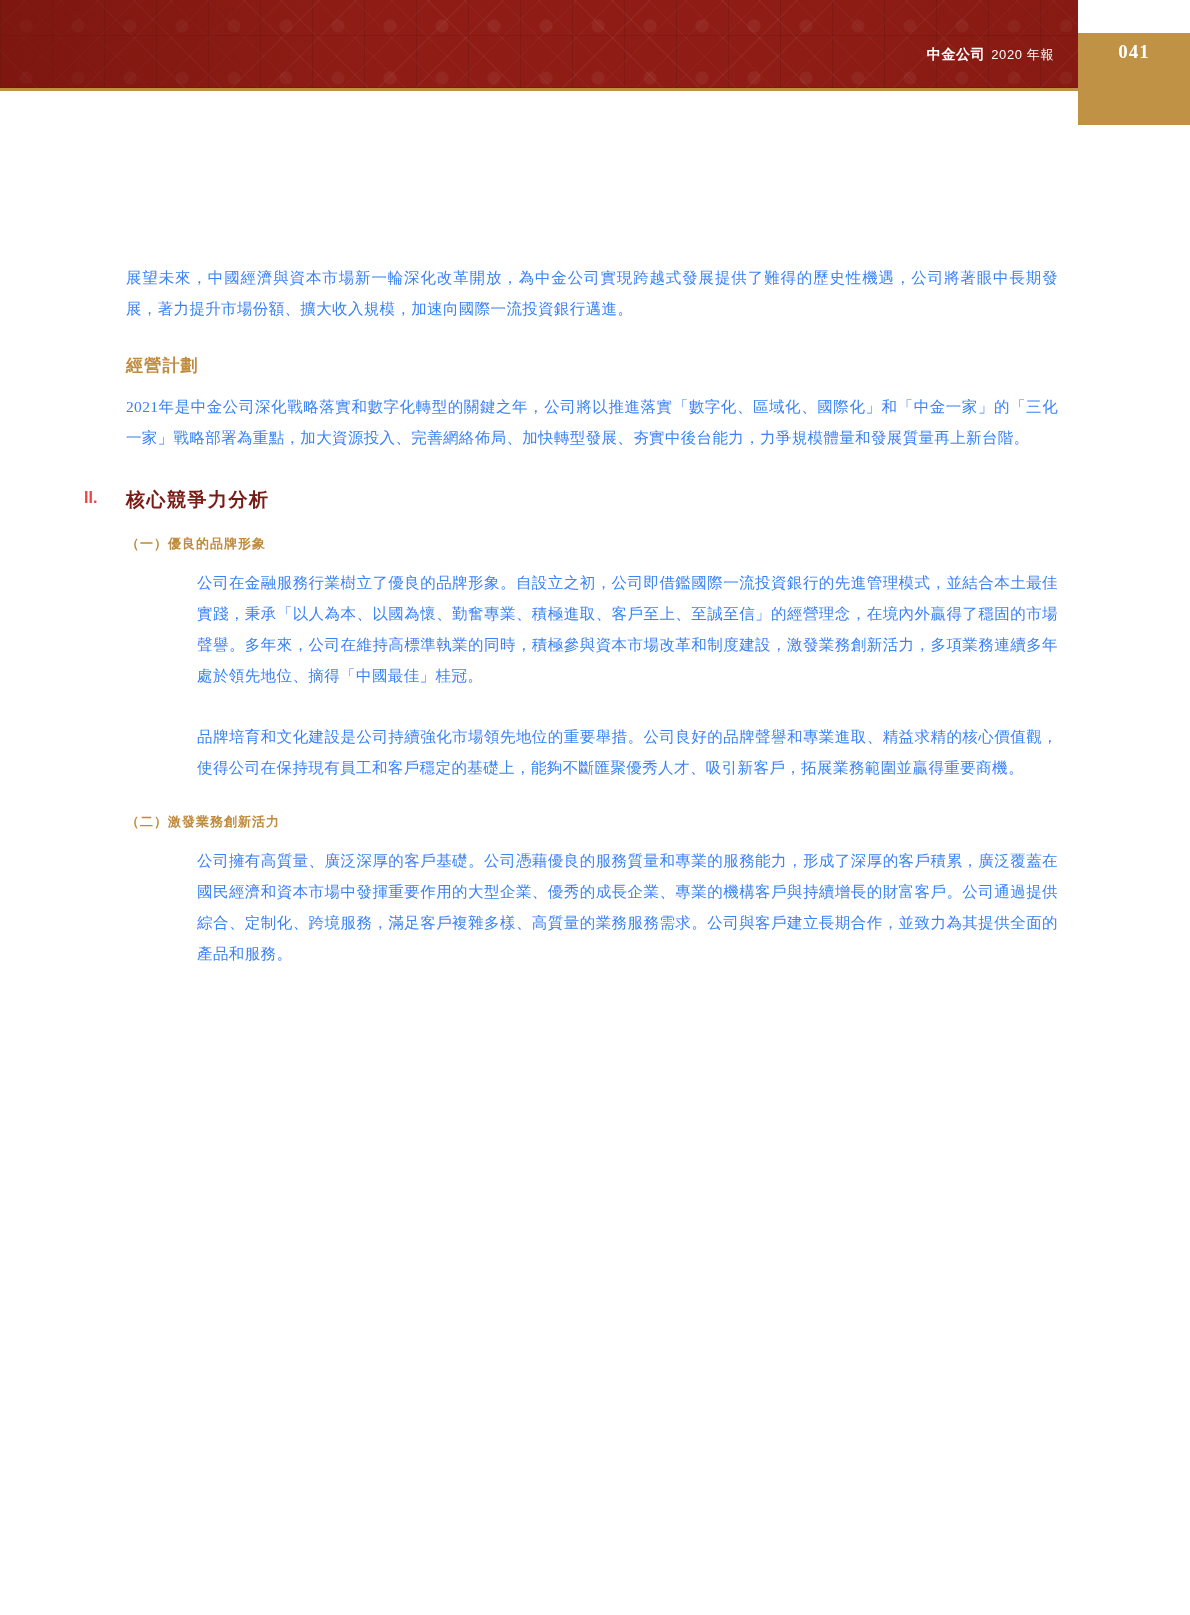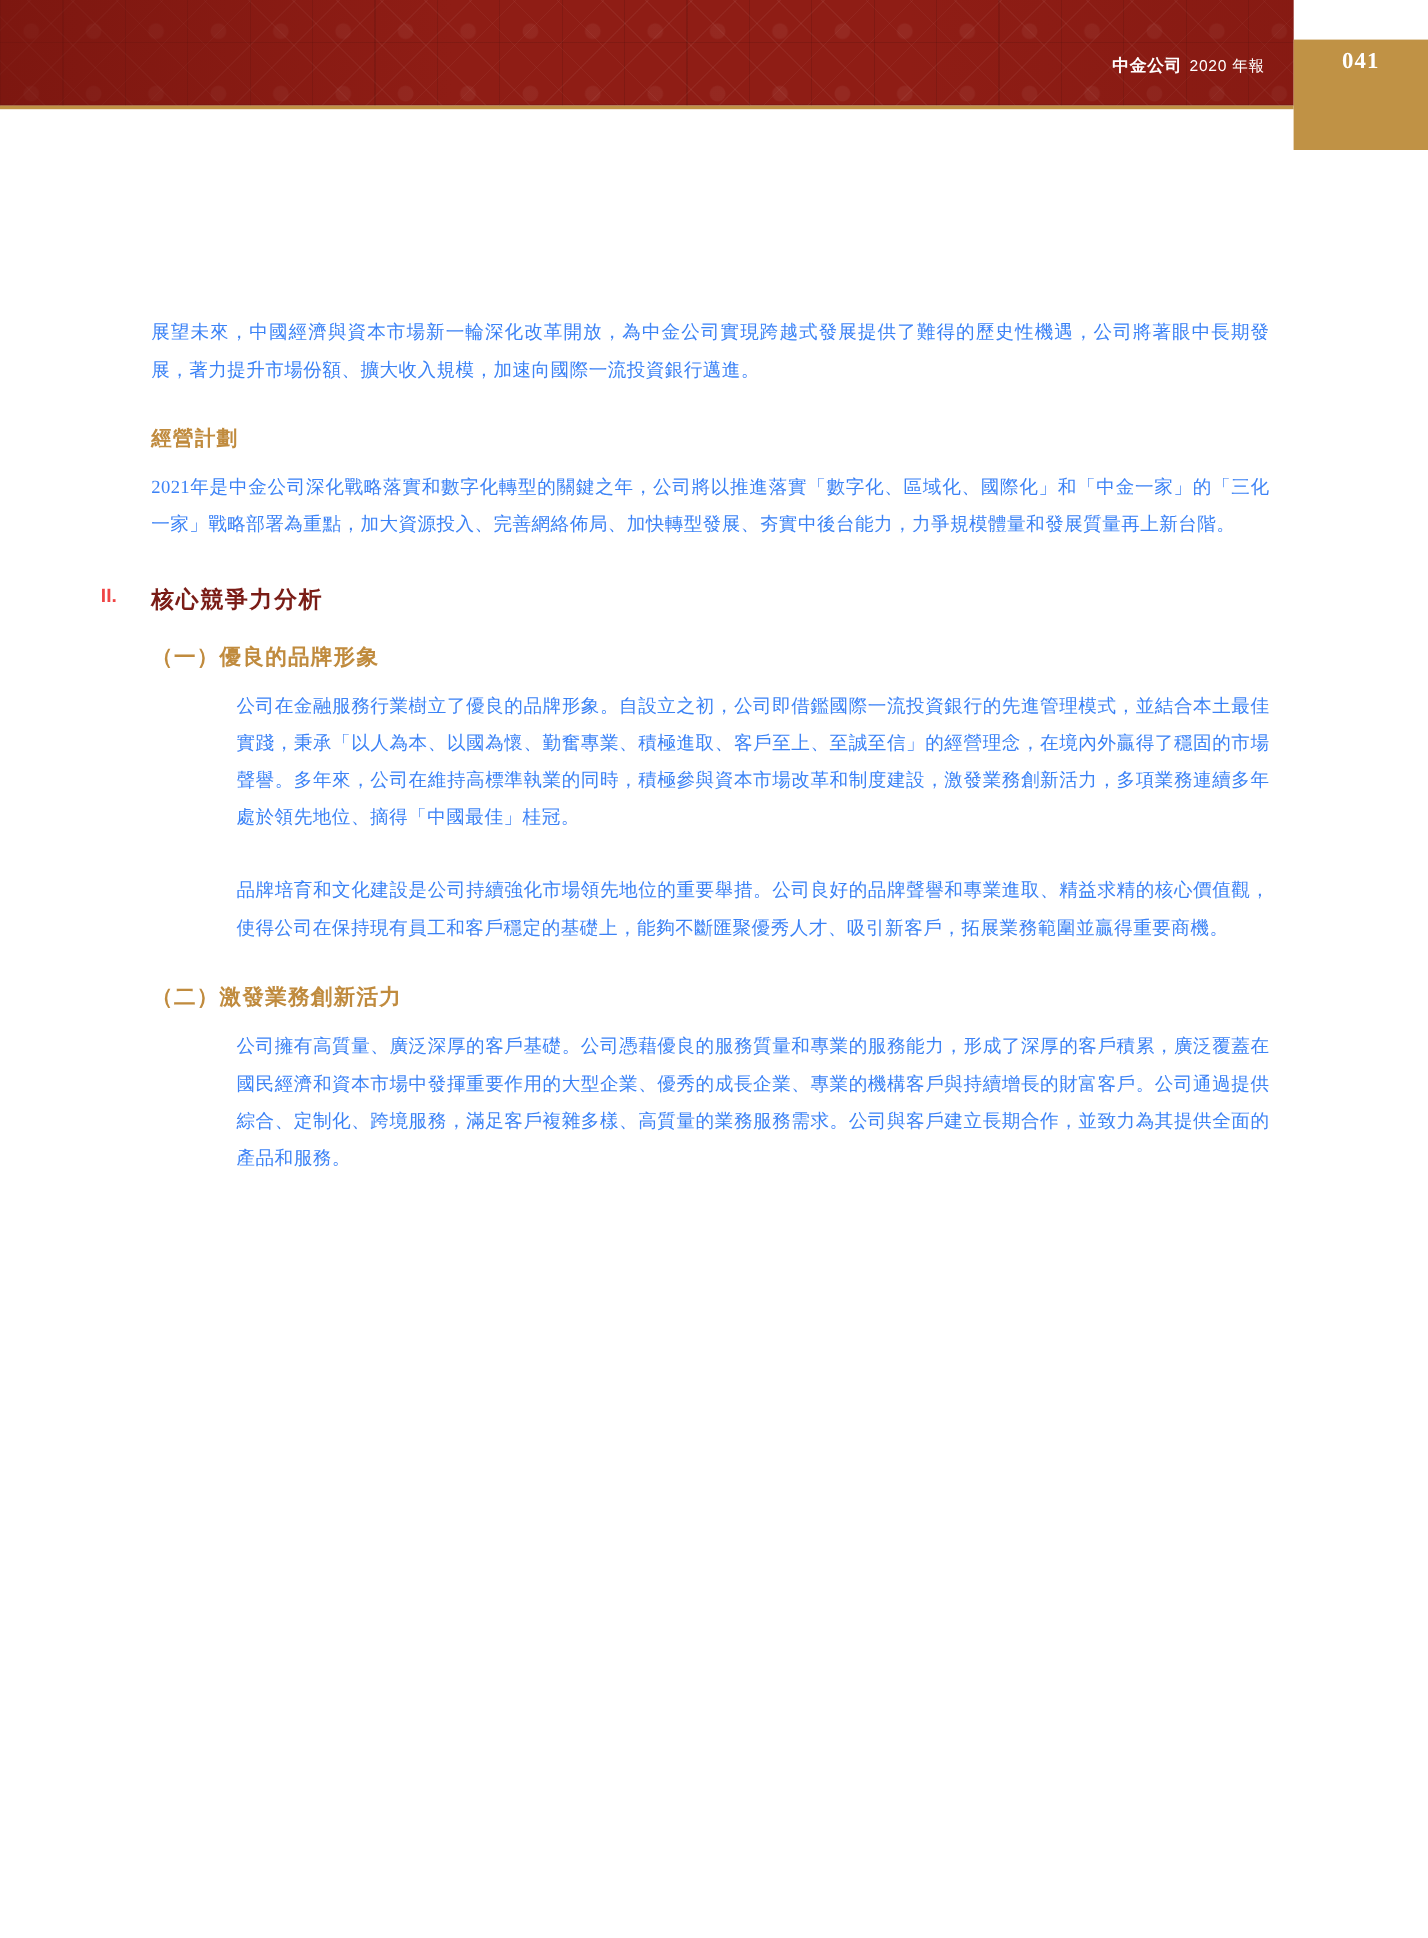--- a/index.html
+++ b/index.html
@@ -142,21 +142,21 @@
     margin-left: 42px;
     font-size: 19px;
     font-weight: bold;
     color: #7a1c16;
     letter-spacing: 1.5px;
     font-family: Liberation Sans, sans-serif;
   }
 
   .sub-heading {
     color: #c08b3e;
-    font-size: 18px;
+    font-size: 13px;
     font-weight: bold;
     letter-spacing: 1px;
     margin: 22px 0 14px 0;
     font-family: "Liberation Sans", sans-serif;
   }
   .indent {
     margin-left: 44px;
   }
   .indent p.para {
     letter-spacing: 0.4px;

